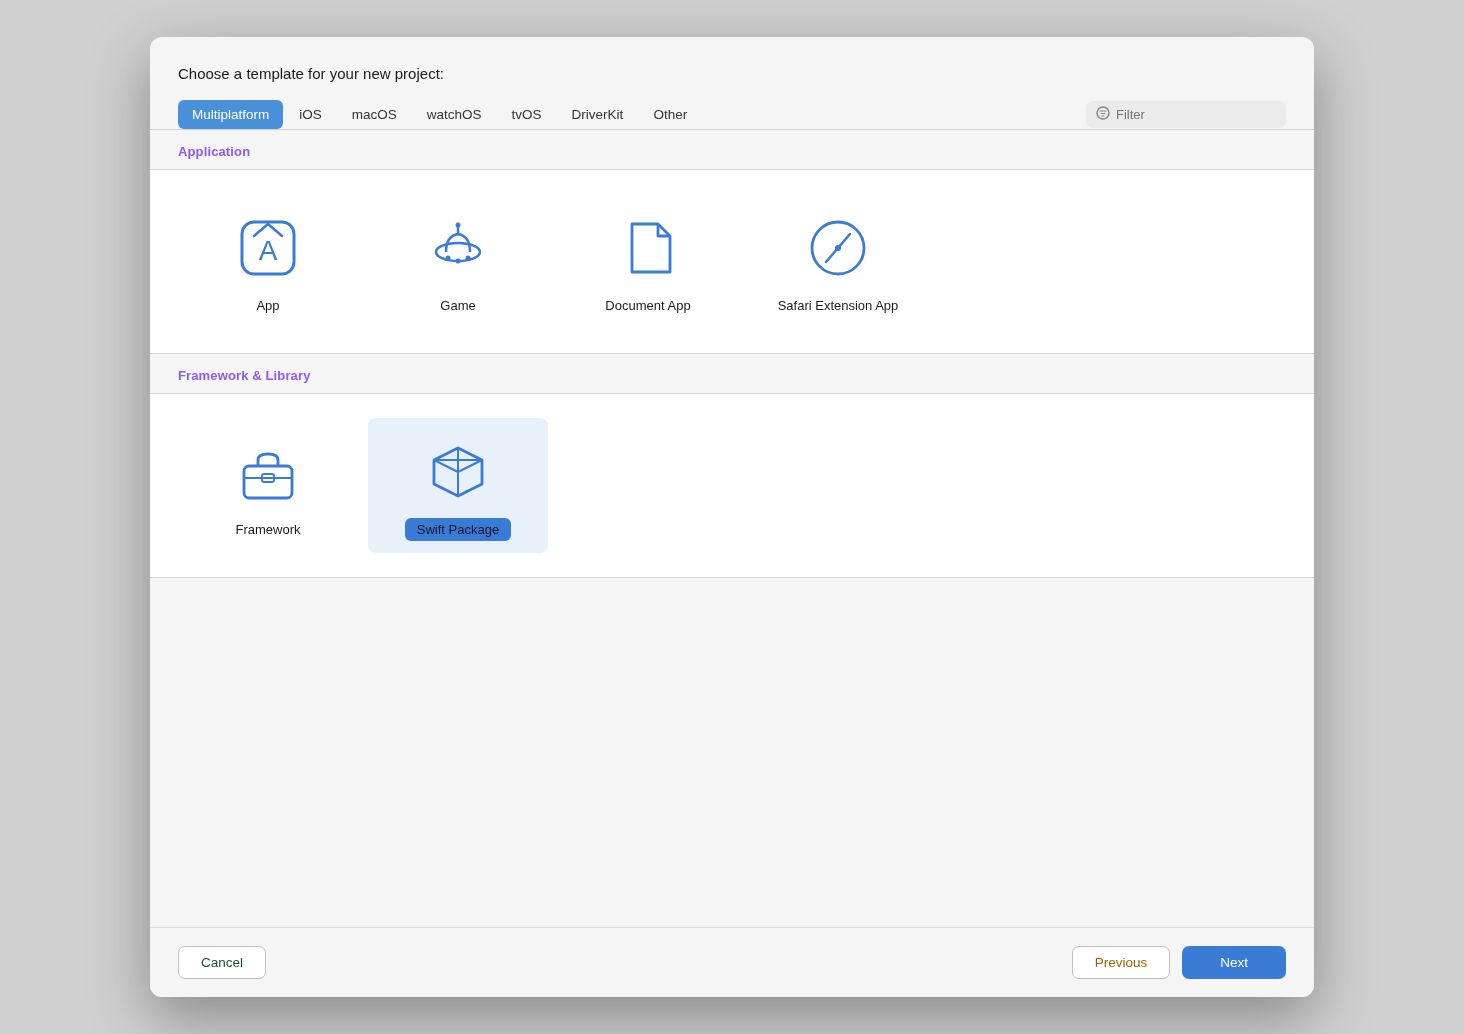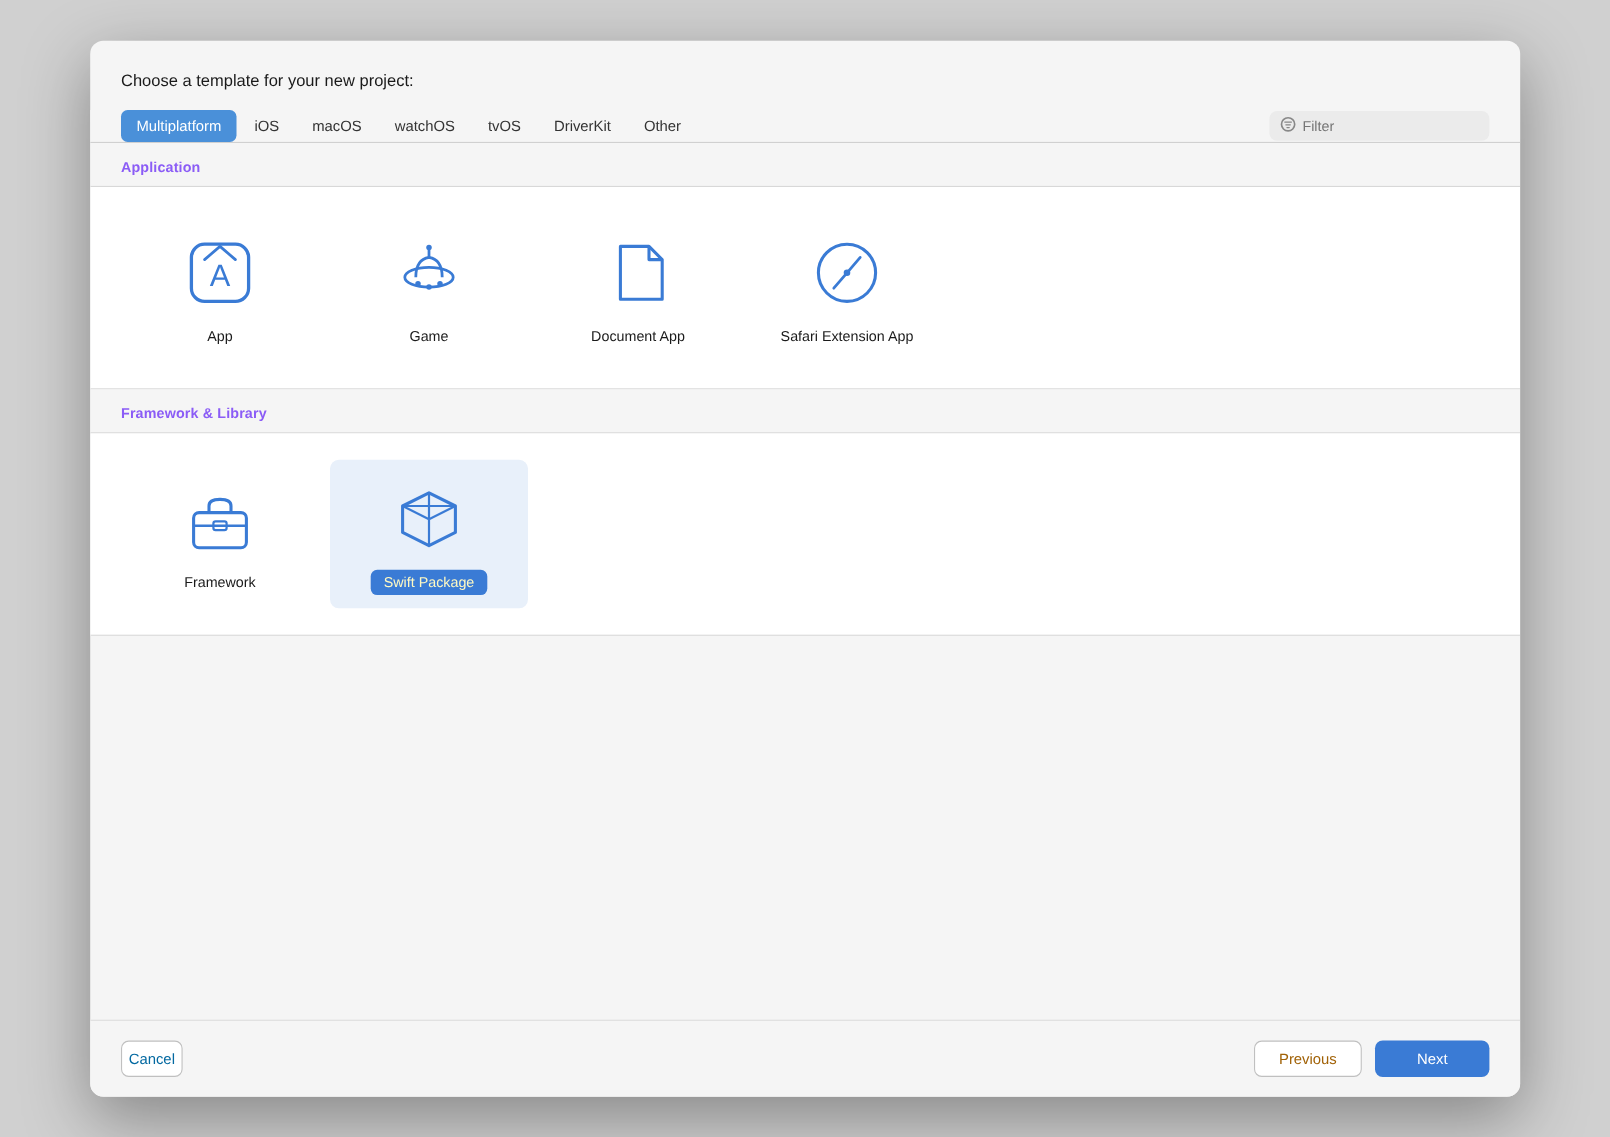--- a/index.html
+++ b/index.html
@@ -9,21 +9,21 @@
       display: flex;
       justify-content: center;
       align-items: center;
       min-height: 100vh;
       font-family: -apple-system, BlinkMacSystemFont, "SF Pro Text", "Helvetica Neue", sans-serif;
     }
 
     .dialog {
       background: #f5f5f5;
       border-radius: 12px;
-      width: 1300px;
+      width: 1164px;
       min-height: 960px;
       box-shadow: 0 20px 60px rgba(0,0,0,0.35);
       display: flex;
       flex-direction: column;
       overflow: hidden;
       padding: 28px 0 0 0;
     }
 
     .dialog-title {
       font-size: 15px;
@@ -141,45 +141,45 @@
 
     .template-name {
       font-size: 13px;
       color: #1a1a1a;
       text-align: center;
       line-height: 1.3;
     }
 
     .template-name-badge {
       background: #3a7bd5;
-      color: #fef9c3;
+      color: #0f172a;
       border-radius: 6px;
       padding: 4px 12px;
       font-size: 13px;
       font-weight: 500;
     }
 
     .footer {
       display: flex;
       align-items: center;
       justify-content: space-between;
       padding: 18px 28px;
       background: #f5f5f5;
       border-top: 1px solid #ddd;
     }
 
     .btn-cancel {
       background: #fff;
       border: 1px solid #c0c0c0;
       border-radius: 7px;
-      padding: 8px 6px;
+      padding: 8px 22px;
       font-size: 13.5px;
       cursor: pointer;
       font-family: inherit;
-      color: #0369a1;
+      color: #14532d;
     }
 
     .footer-right {
       display: flex;
       gap: 12px;
       align-items: center;
     }
 
     .btn-previous {
       background: #fff;

